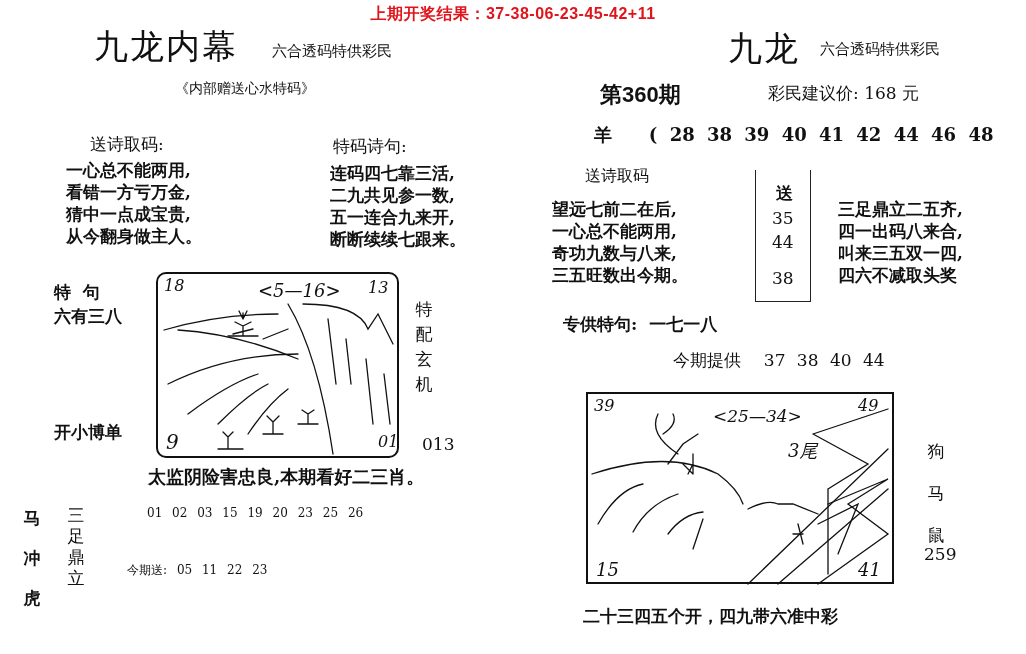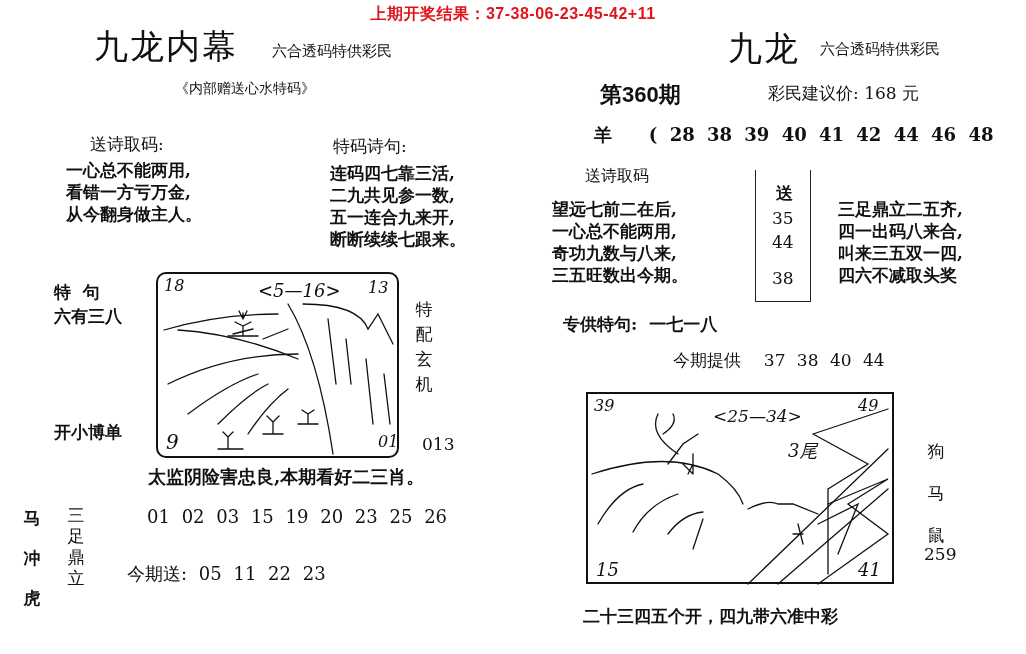--- a/index.html
+++ b/index.html
@@ -11,21 +11,21 @@
 
   #banner { left: 0; top: 4px; width: 1026px; text-align: center; color: #e0141a; font-size: 16px; font-weight: bold; letter-spacing: 0.5px; }
   #banner span { display: inline-block; }
 
   .title-big { font-size: 34px; font-weight: normal; letter-spacing: 2px; }
   .sub { font-size: 15px; }
   .poem-head { font-size: 17px; }
   .poem { font-size: 17px; line-height: 22px; font-weight: bold; }
   .poem div { white-space: nowrap; }
   .v-text { font-size: 17px; line-height: 26px; font-weight: bold; width: 20px; text-align: center; }
-  .num-row { font-size: 18px; word-spacing: 6px; white-space: nowrap; }
+  .num-row { font-size: 12px; word-spacing: 6px; white-space: nowrap; }
 
   .pic-box { border: 2px solid #111; background: #fff; }
   .pic-box svg { position: absolute; left: 0; top: 0; }
   .corner { position: absolute; font-family: "DejaVu Serif", serif; font-style: italic; font-size: 16px; }
 
   .send-box { border-left: 1.5px solid #222; border-right: 1.5px solid #222; border-bottom: 1.5px solid #222; }
 </style>
 </head>
 <body>
 
@@ -34,20 +34,21 @@
 </div>
 
 <div class="abs title-big serif" style="left:94px; top:24px;">九龙内幕</div>
 <div class="abs sub" style="left:272px; top:42px;">六合透码特供彩民</div>
 <div class="abs sub" style="left:175px; top:80px; font-size:14px;">《内部赠送心水特码》</div>
 
 <div class="abs poem-head" style="left:90px; top:133px;">送诗取码:</div>
 <div class="abs poem" style="left:66px; top:159px;">
   <div>一心总不能两用,</div>
   <div>看错一方亏万金,</div>
+  <div>猜中一点成宝贵,</div>
   <div>从今翻身做主人。</div>
 </div>
 
 <div class="abs poem-head" style="left:333px; top:135px;">特码诗句:</div>
 <div class="abs poem" style="left:330px; top:162px;">
   <div>连码四七靠三活,</div>
   <div>二九共见参一数,</div>
   <div>五一连合九来开,</div>
   <div>断断续续七跟来。</div>
 </div>

